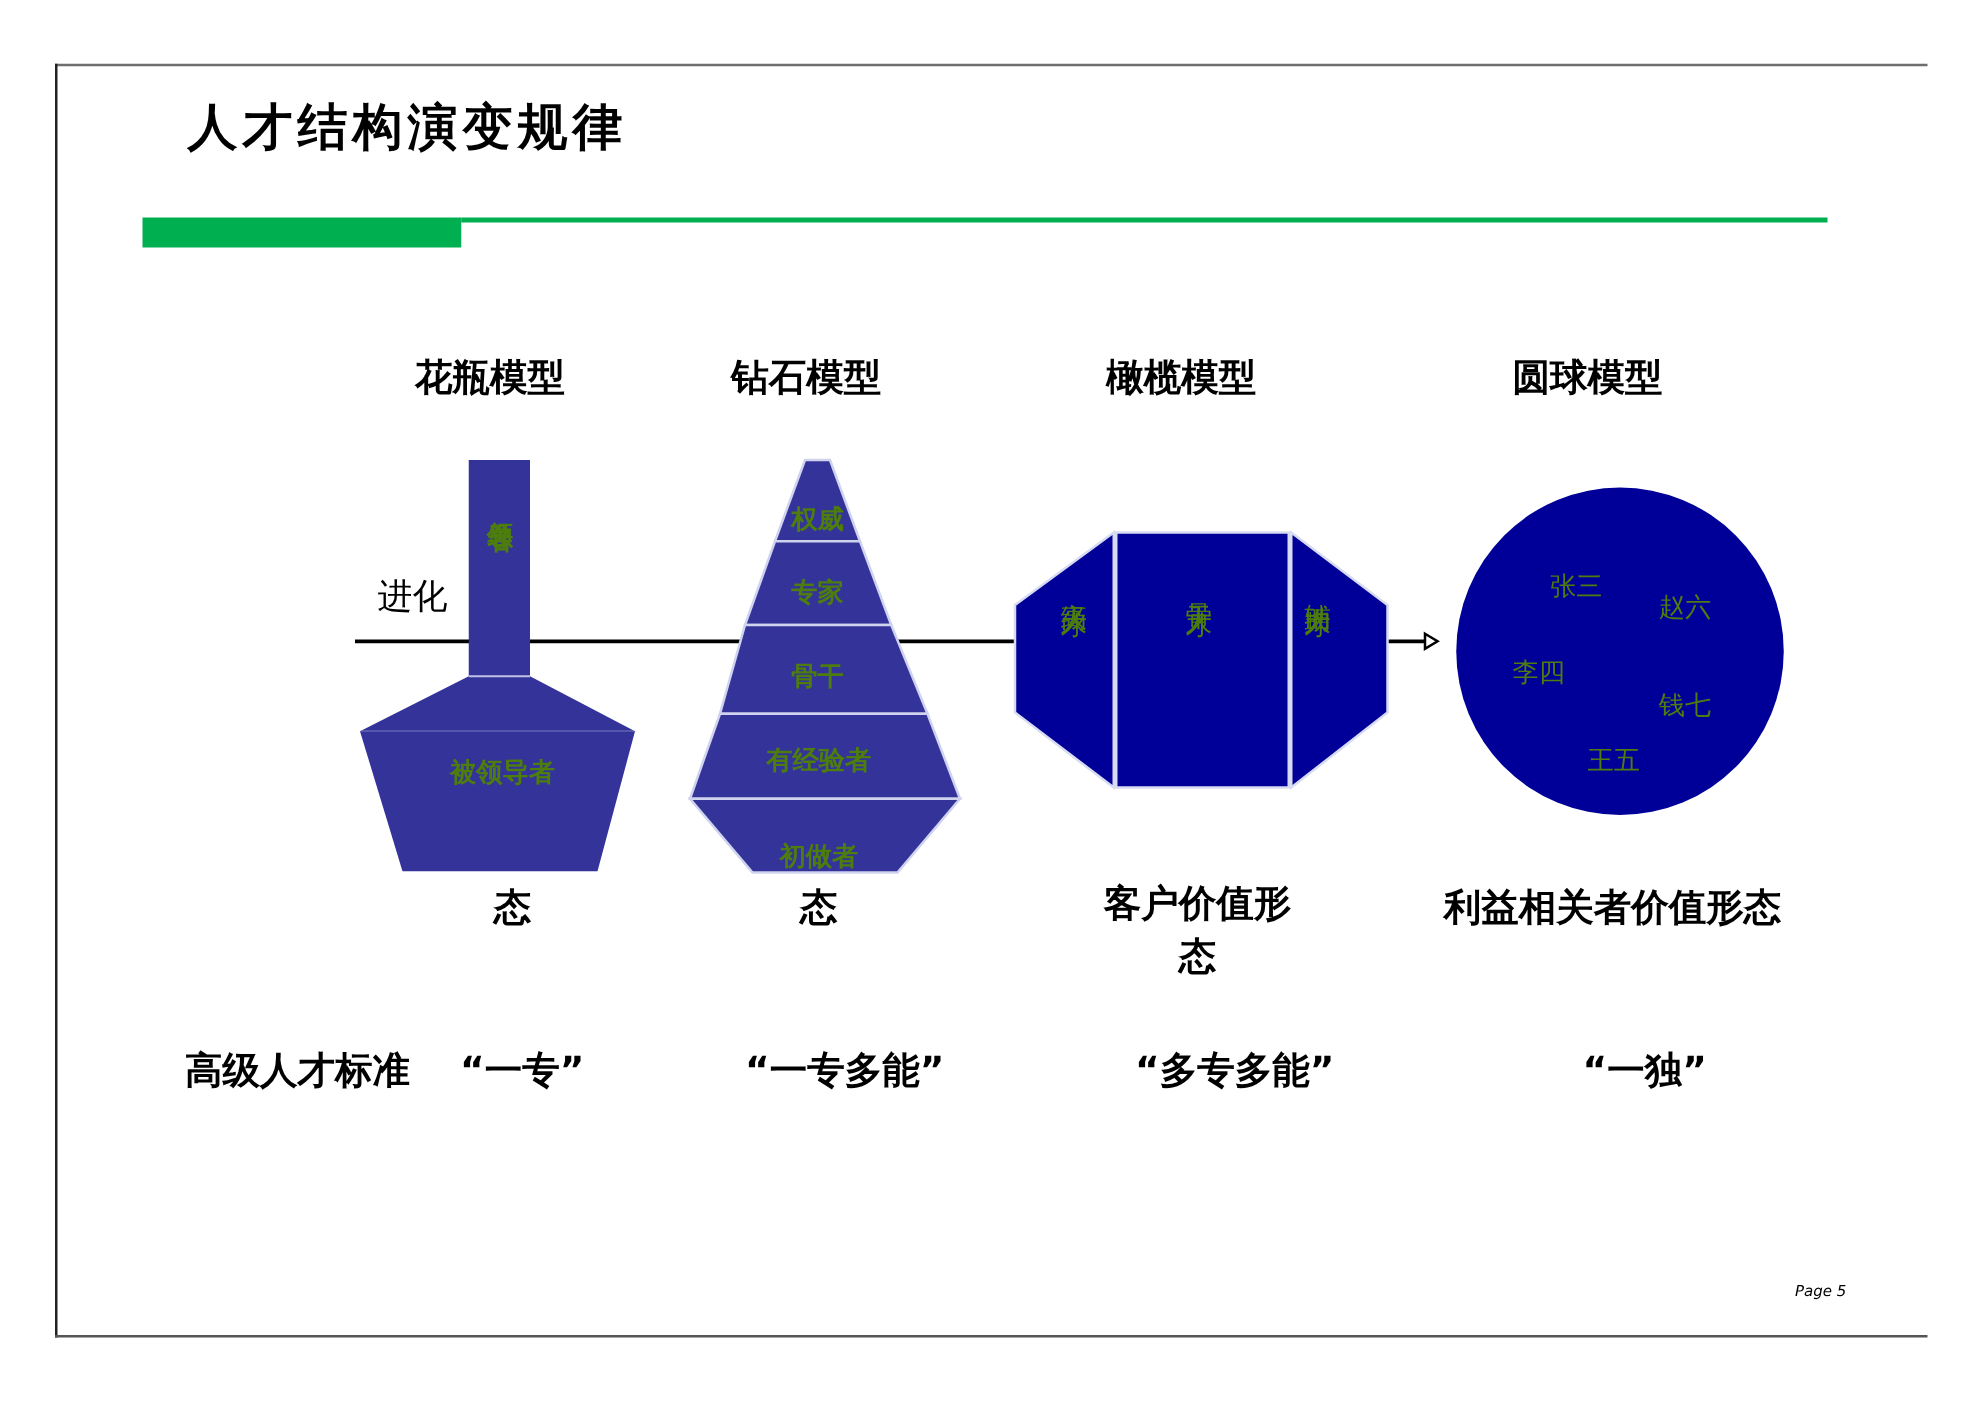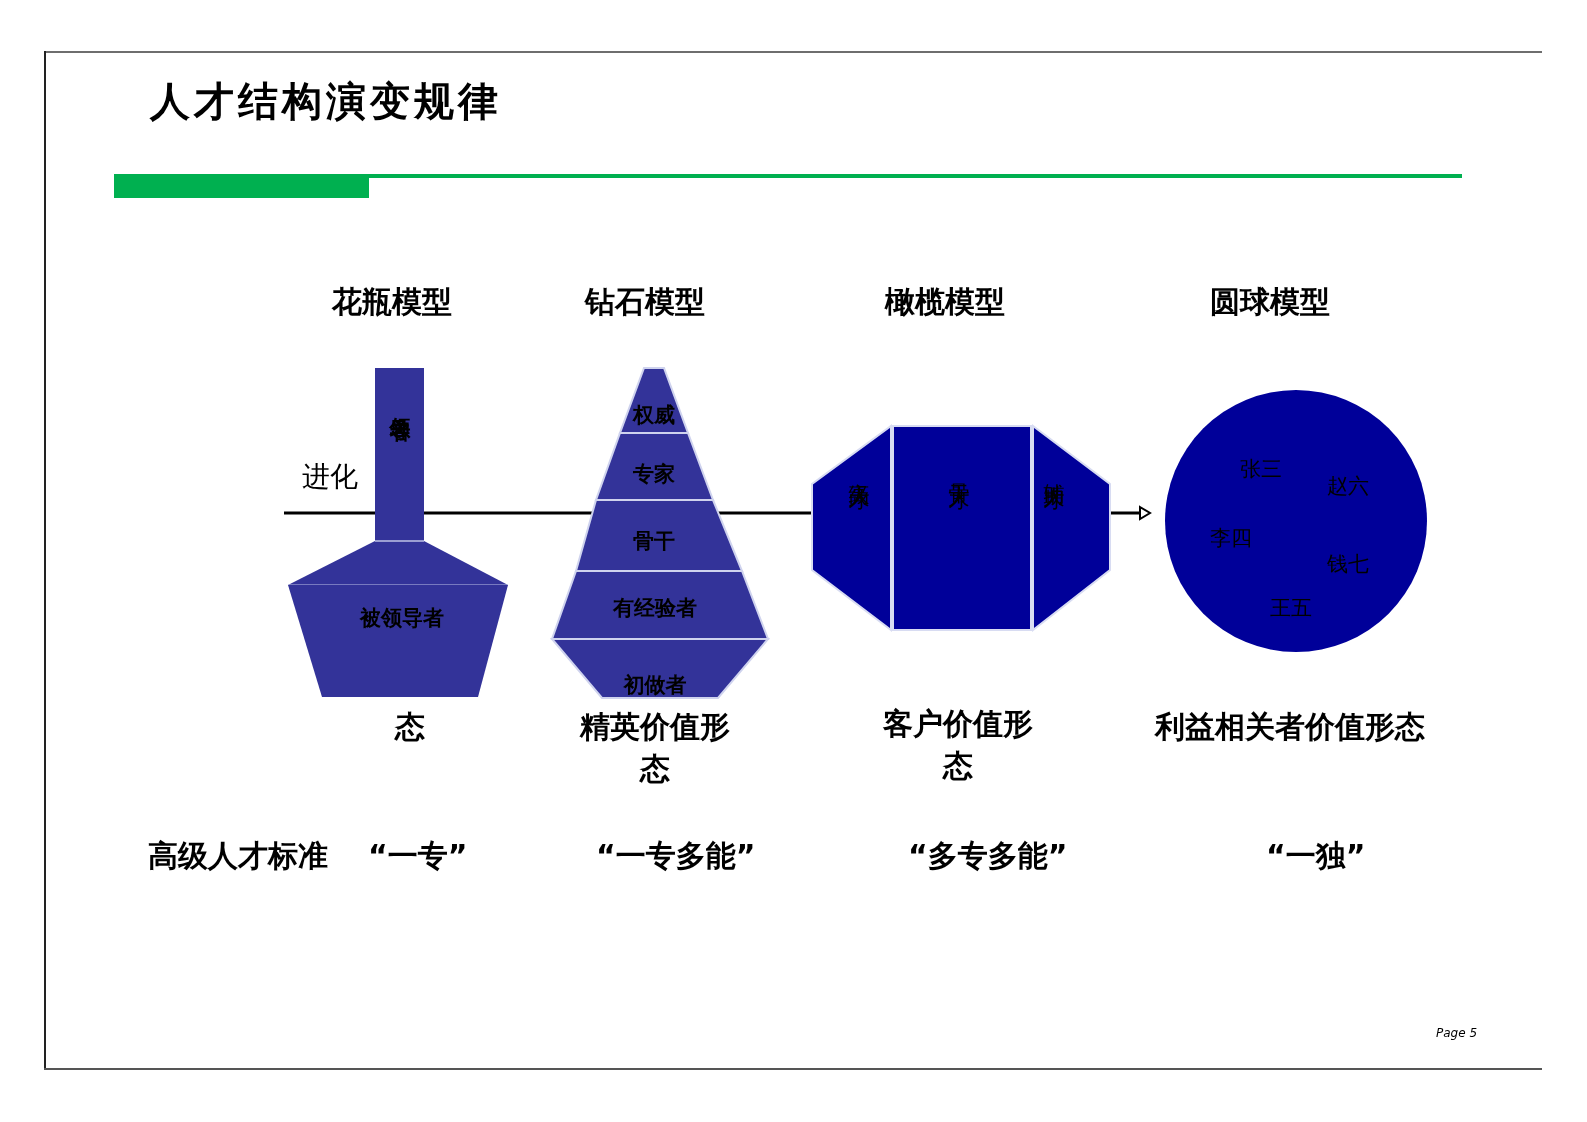--- a/index.html
+++ b/index.html
@@ -12,21 +12,21 @@
            font-family: "DejaVu Serif", "Liberation Serif", serif; }
   .green-thick { position: absolute; left: 114px; top: 174px; width: 255px; height: 24px; background: #00b050; }
   .green-thin { position: absolute; left: 369px; top: 174px; width: 1093px; height: 4px; background: #00b050; }
   .model-title { position: absolute; top: 282px; font-size: 30px; font-weight: bold; width: 240px; text-align: center; }
   .value-form { position: absolute; top: 706px; font-size: 30px; font-weight: bold; text-align: center; line-height: 42px; }
   .standard { position: absolute; top: 836px; font-size: 30px; font-weight: 900; }
   .evo-label { position: absolute; left: 302px; top: 458px; font-size: 28px; }
   .page-num { position: absolute; left: 1436px; top: 1026px; font-size: 12px; font-style: italic;
               font-family: "DejaVu Sans", sans-serif; }
   svg.diagram { position: absolute; left: 0; top: 0; }
-  .shape-text { position: absolute; color: #000000; font-weight: bold; font-size: 21px; text-align: center; }
+  .shape-text { position: absolute; color: #4d7c0f; font-weight: bold; font-size: 21px; text-align: center; }
   .vtext { writing-mode: vertical-rl; text-orientation: upright; letter-spacing: 2px; }
   .plain { font-weight: normal; }
 </style>
 </head>
 <body>
 
 <div class="frame-top"></div>
 <div class="frame-left"></div>
 <div class="frame-bottom"></div>
 
@@ -87,21 +87,20 @@
 <div class="shape-text plain" style="left:1240px; top:455px;">张三</div>
 <div class="shape-text plain" style="left:1327px; top:472px;">赵六</div>
 <div class="shape-text plain" style="left:1210px; top:524px;">李四</div>
 <div class="shape-text plain" style="left:1327px; top:550px;">钱七</div>
 <div class="shape-text plain" style="left:1270px; top:594px;">王五</div>
 
 <div class="value-form" style="left:310px; width:200px;">
   <div>态</div>
 </div>
 <div class="value-form" style="left:555px; width:200px;">
-  <div>精英价值形</div>
   <div>态</div>
 </div>
 <div class="value-form" style="left:858px; width:200px; top:703px;">
   <div>客户价值形</div>
   <div>态</div>
 </div>
 <div class="value-form" style="left:1125px; width:330px;">
   <div>利益相关者价值形态</div>
 </div>
 

